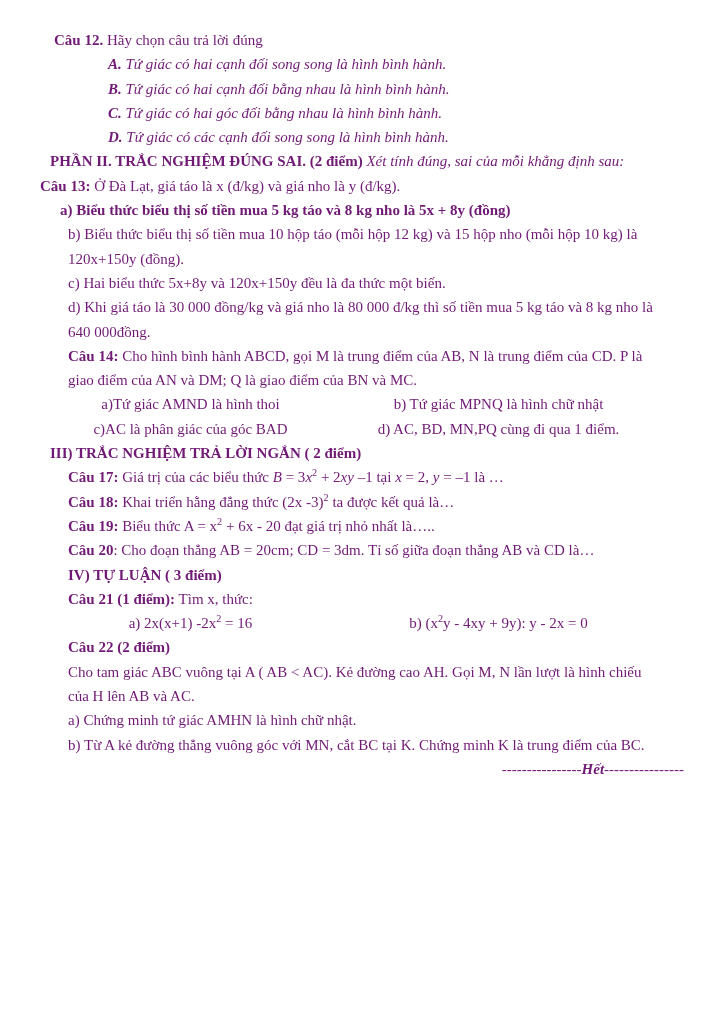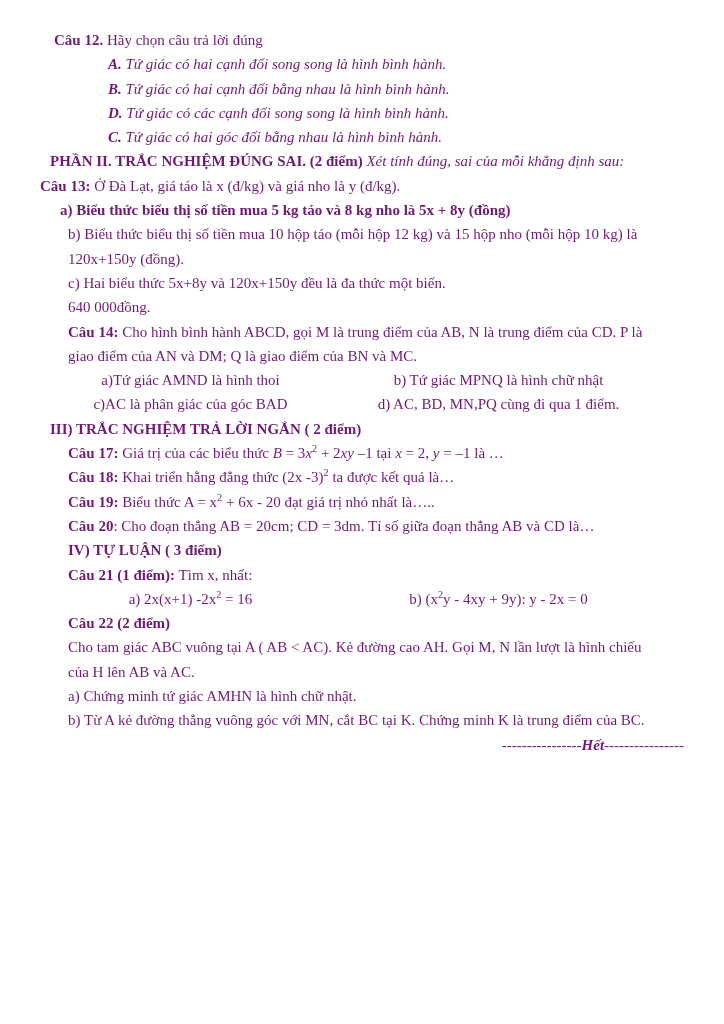--- a/index.html
+++ b/index.html
@@ -58,40 +58,41 @@
 
   <div class="line indent-opt">
     <span class="b">A.</span>
     <span>Tứ giác có hai cạnh đối song song là hình bình hành.</span>
   </div>
   <div class="line indent-opt">
     <span class="b">B.</span>
     <span>Tứ giác có hai cạnh đối bằng nhau là hình bình hành.</span>
   </div>
   <div class="line indent-opt">
+    <span class="b">C.</span>
+    <span>Tứ giác có hai góc đối bằng nhau là hình bình hành.</span>
+  </div>
+  <div class="line indent-opt">
     <span class="b">D.</span>
     <span>Tứ giác có các cạnh đối song song là hình bình hành.</span>
-  </div>
-  <div class="line indent-opt">
-    <span class="b">C.</span>
-    <span>Tứ giác có hai góc đối bằng nhau là hình bình hành.</span>
   </div>
 
   <div class="line indent-c">
     <span class="b">PHẦN II. TRẮC NGHIỆM ĐÚNG SAI. (2 điểm)</span><span class="i"> Xét tính đúng, sai của mỗi khẳng định sau:</span>
   </div>
 
   <div class="line">
     <span class="b">Câu 13:</span><span> Ở Đà Lạt, giá táo là x (đ/kg) và giá nho là y (đ/kg).</span>
   </div>
 
   <div class="line indent-sub">a) Biểu thức biểu thị số tiền mua 5 kg táo và 8 kg nho là 5x + 8y (đồng)</div>
   <div class="line indent-sub2">b) Biểu thức biểu thị số tiền mua 10 hộp táo (mỗi hộp 12 kg) và 15 hộp nho (mỗi hộp 10 kg) là</div>
   <div class="line indent-sub2">120x+150y (đồng).</div>
   <div class="line indent-sub2">c) Hai biểu thức 5x+8y và 120x+150y đều là đa thức một biến.</div>
+  <div class="line indent-sub2">d) Khi giá táo là 30 000 đồng/kg và giá nho là 80 000 đ/kg thì số tiền mua 5 kg táo và 8 kg nho là</div>
   <div class="line indent-sub2">640 000đồng.</div>
 
   <div class="line indent-sub2">
     <span class="b">Câu 14:</span><span> Cho hình bình hành ABCD, gọi M là trung điểm của AB, N là trung điểm của CD. P là</span>
   </div>
   <div class="line indent-sub2">giao điểm của AN và DM; Q là giao điểm của BN và MC.</div>
 
   <div class="line indent-sub2 row2">
     <span class="colA">a)Tứ giác AMND là hình thoi</span>
     <span class="colB">b) Tứ giác MPNQ là hình chữ nhật</span>
@@ -115,21 +116,21 @@
     <span class="b">Câu 19:</span><span> Biểu thức A = x</span><sup>2</sup><span> + 6x - 20 đạt giá trị nhỏ nhất là…..</span>
   </div>
 
   <div class="line indent-sub2">
     <span class="b">Câu 20</span><span>: Cho đoạn thẳng AB = 20cm; CD = 3dm. Tỉ số giữa đoạn thẳng AB và CD là…</span>
   </div>
 
   <div class="line indent-sub2 b">IV) TỰ LUẬN ( 3 điểm)</div>
 
   <div class="line indent-sub2">
-    <span class="b">Câu 21 (1 điểm):</span><span> Tìm x, nhất:</span>
+    <span class="b">Câu 21 (1 điểm):</span><span> Tìm x, thức:</span>
   </div>
 
   <div class="line indent-sub2 row2">
     <span class="colA"><span> a) 2x(x+1) -2x</span><sup>2</sup><span> = 16</span></span>
     <span class="colB"><span>b) (x</span><sup>2</sup><span>y - 4xy + 9y): y - 2x = 0</span></span>
   </div>
 
   <div class="line indent-sub2 b">Câu 22 (2 điểm)</div>
   <div class="line indent-sub2">Cho tam giác ABC vuông tại A ( AB &lt; AC). Kẻ đường cao AH. Gọi M, N lần lượt là hình chiếu</div>
   <div class="line indent-sub2">của H lên AB và AC.</div>

